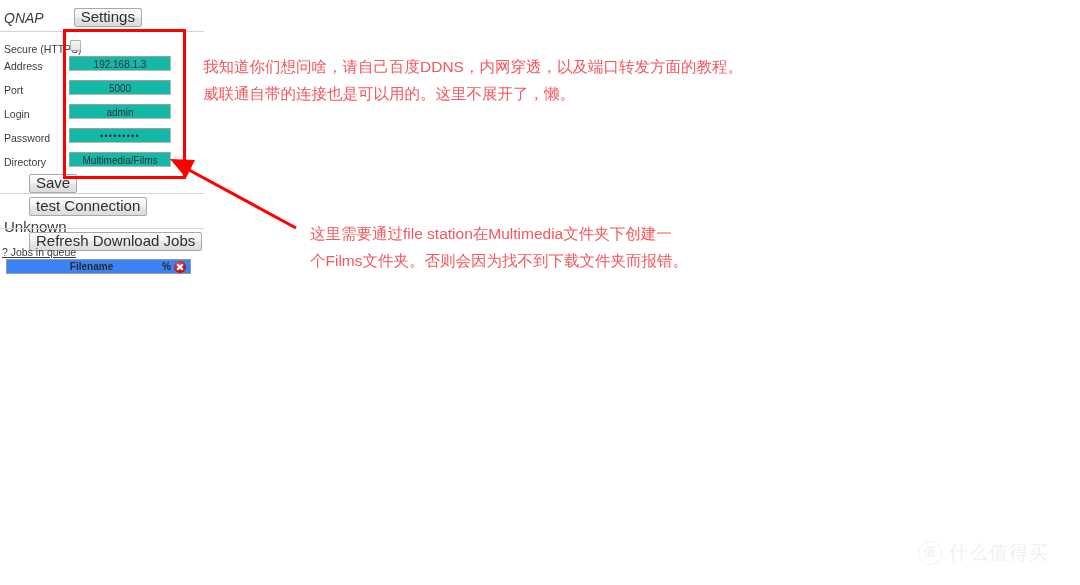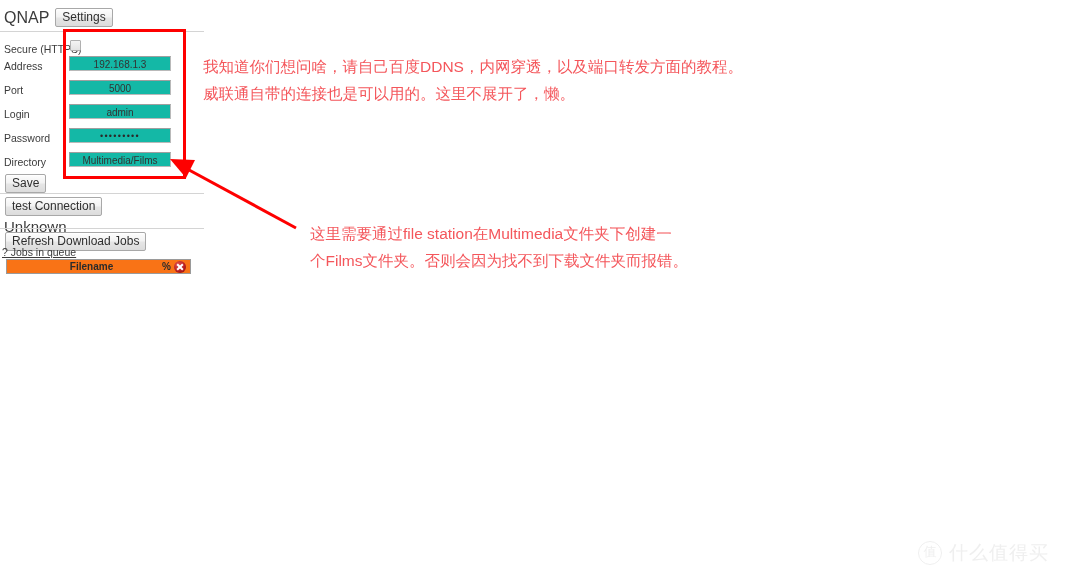--- a/index.html
+++ b/index.html
@@ -27,37 +27,39 @@
 
   .tabbar {
     position: absolute;
     left: 4px;
     top: 8px;
     display: flex;
     align-items: center;
     gap: 6px;
   }
   .tab-plain {
-    font-size: 16px;
+    font-size: 14px;
     color: #3b3b3b;
     line-height: 14px;
+    font-style: italic;
   }
   .btn {
     display: inline-block;
     font-family: "Liberation Sans", sans-serif;
-    font-size: 12px;
+    font-size: 15px;
     line-height: 12px;
     color: #2f2f2f;
     padding: 2px 6px 3px 6px;
     border: 1px solid #a8a8a8;
     border-radius: 2px;
     background: linear-gradient(to bottom, #fdfdfd 0%, #f2f2f2 48%, #e6e6e6 52%, #dcdcdc 100%);
     box-shadow: 0 1px 0 rgba(255,255,255,0.8) inset;
     white-space: nowrap;
     cursor: default;
+    margin-left: 24px;
   }
 
   .hr {
     position: absolute;
     left: 0;
     height: 1px;
     background: #d4d4d4;
   }
   #hr-top   { top: 31px;  width: 204px; }
   #hr-save  { top: 193px; width: 204px; }
@@ -143,21 +145,21 @@
   }
 
   #jobs-table-header {
     position: absolute;
     left: 6px;
     top: 259px;
     width: 185px;
     height: 15px;
     box-sizing: border-box;
     border: 1px solid #9a9a9a;
-    background: #f97316;
+    background: #3b82f6;
     display: flex;
     align-items: center;
   }
   #jobs-col-filename {
     flex: 1;
     text-align: center;
     font-size: 10px;
     font-weight: bold;
     color: #2b2b2b;
     padding-left: 14px;

